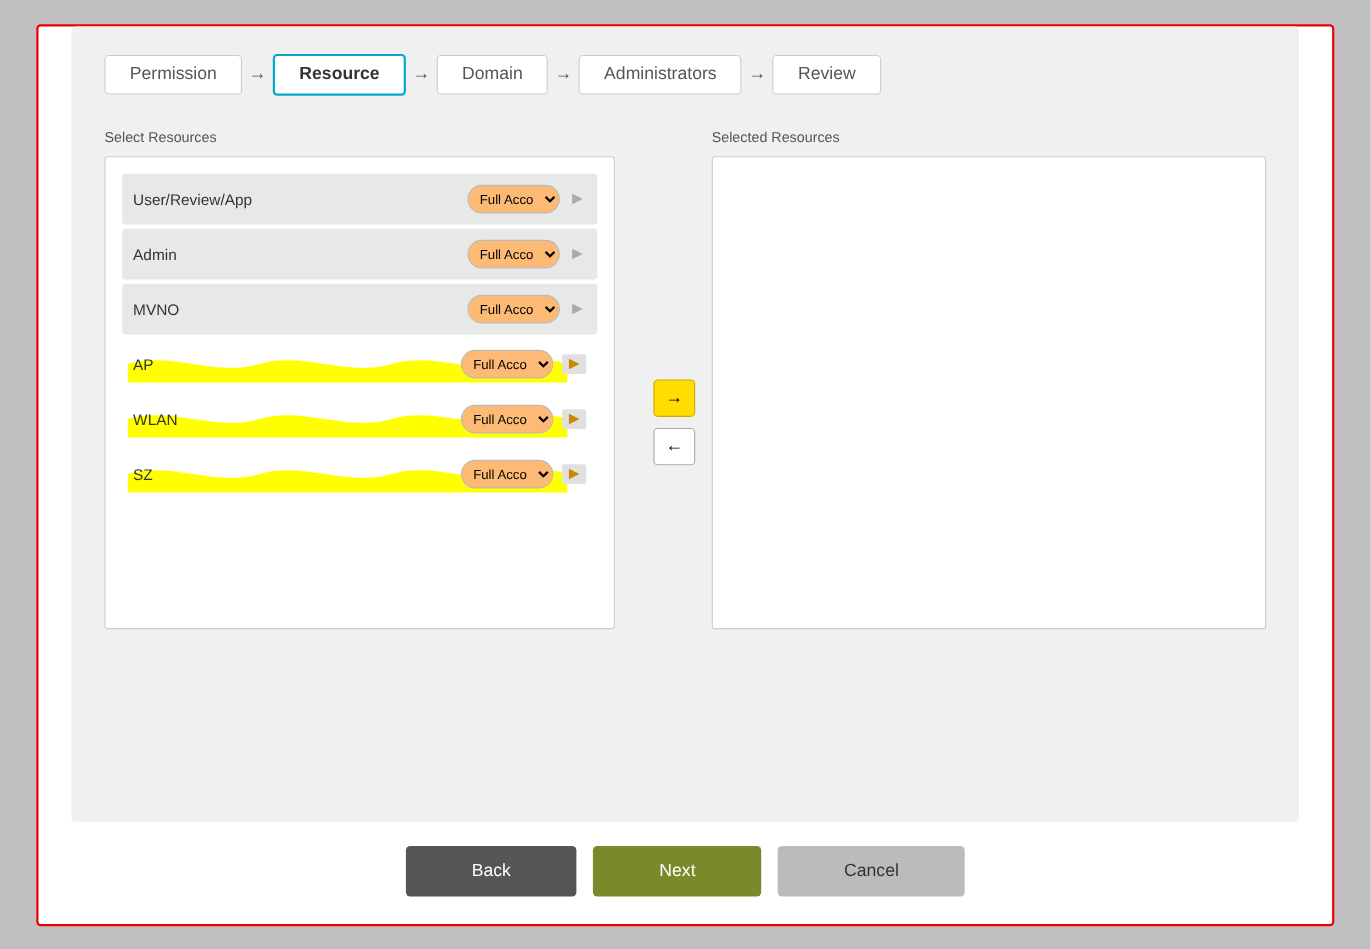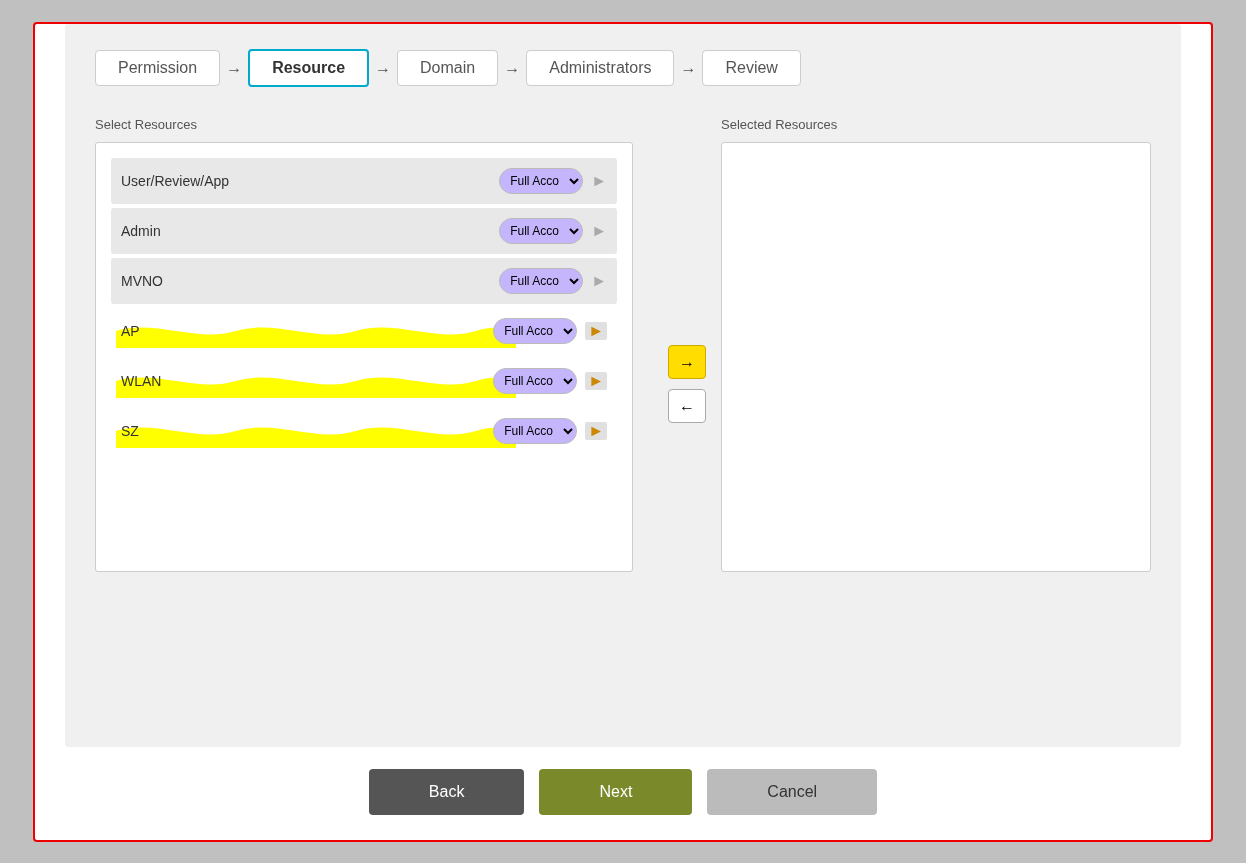--- a/index.html
+++ b/index.html
@@ -110,21 +110,21 @@
       font-size: 14px;
       color: #333;
       position: relative;
       z-index: 1;
     }
     .resource-dropdown {
       padding: 4px 6px;
       font-size: 12px;
       border: 1px solid #bbb;
       border-radius: 13px;
-      background: #c4b5fd;
+      background: #fdba74;
       margin-right: 8px;
       cursor: pointer;
       position: relative;
       z-index: 1;
     }
     .resource-arrow-btn {
       background: none;
       border: none;
       cursor: pointer;
       font-size: 16px;
@@ -159,21 +159,21 @@
       align-items: center;
       justify-content: center;
       font-size: 16px;
     }
     .transfer-btn.active-transfer {
       background: #ffdd00;
       border: 1px solid #ccaa00;
     }
     
     .right-panel {
-      width: 430px;
+      width: 504px;
     }
     .selected-box {
       background: #fff;
       border: 1px solid #ccc;
       border-radius: 3px;
       min-height: 430px;
     }
     
     .dialog-footer {
       display: flex;

